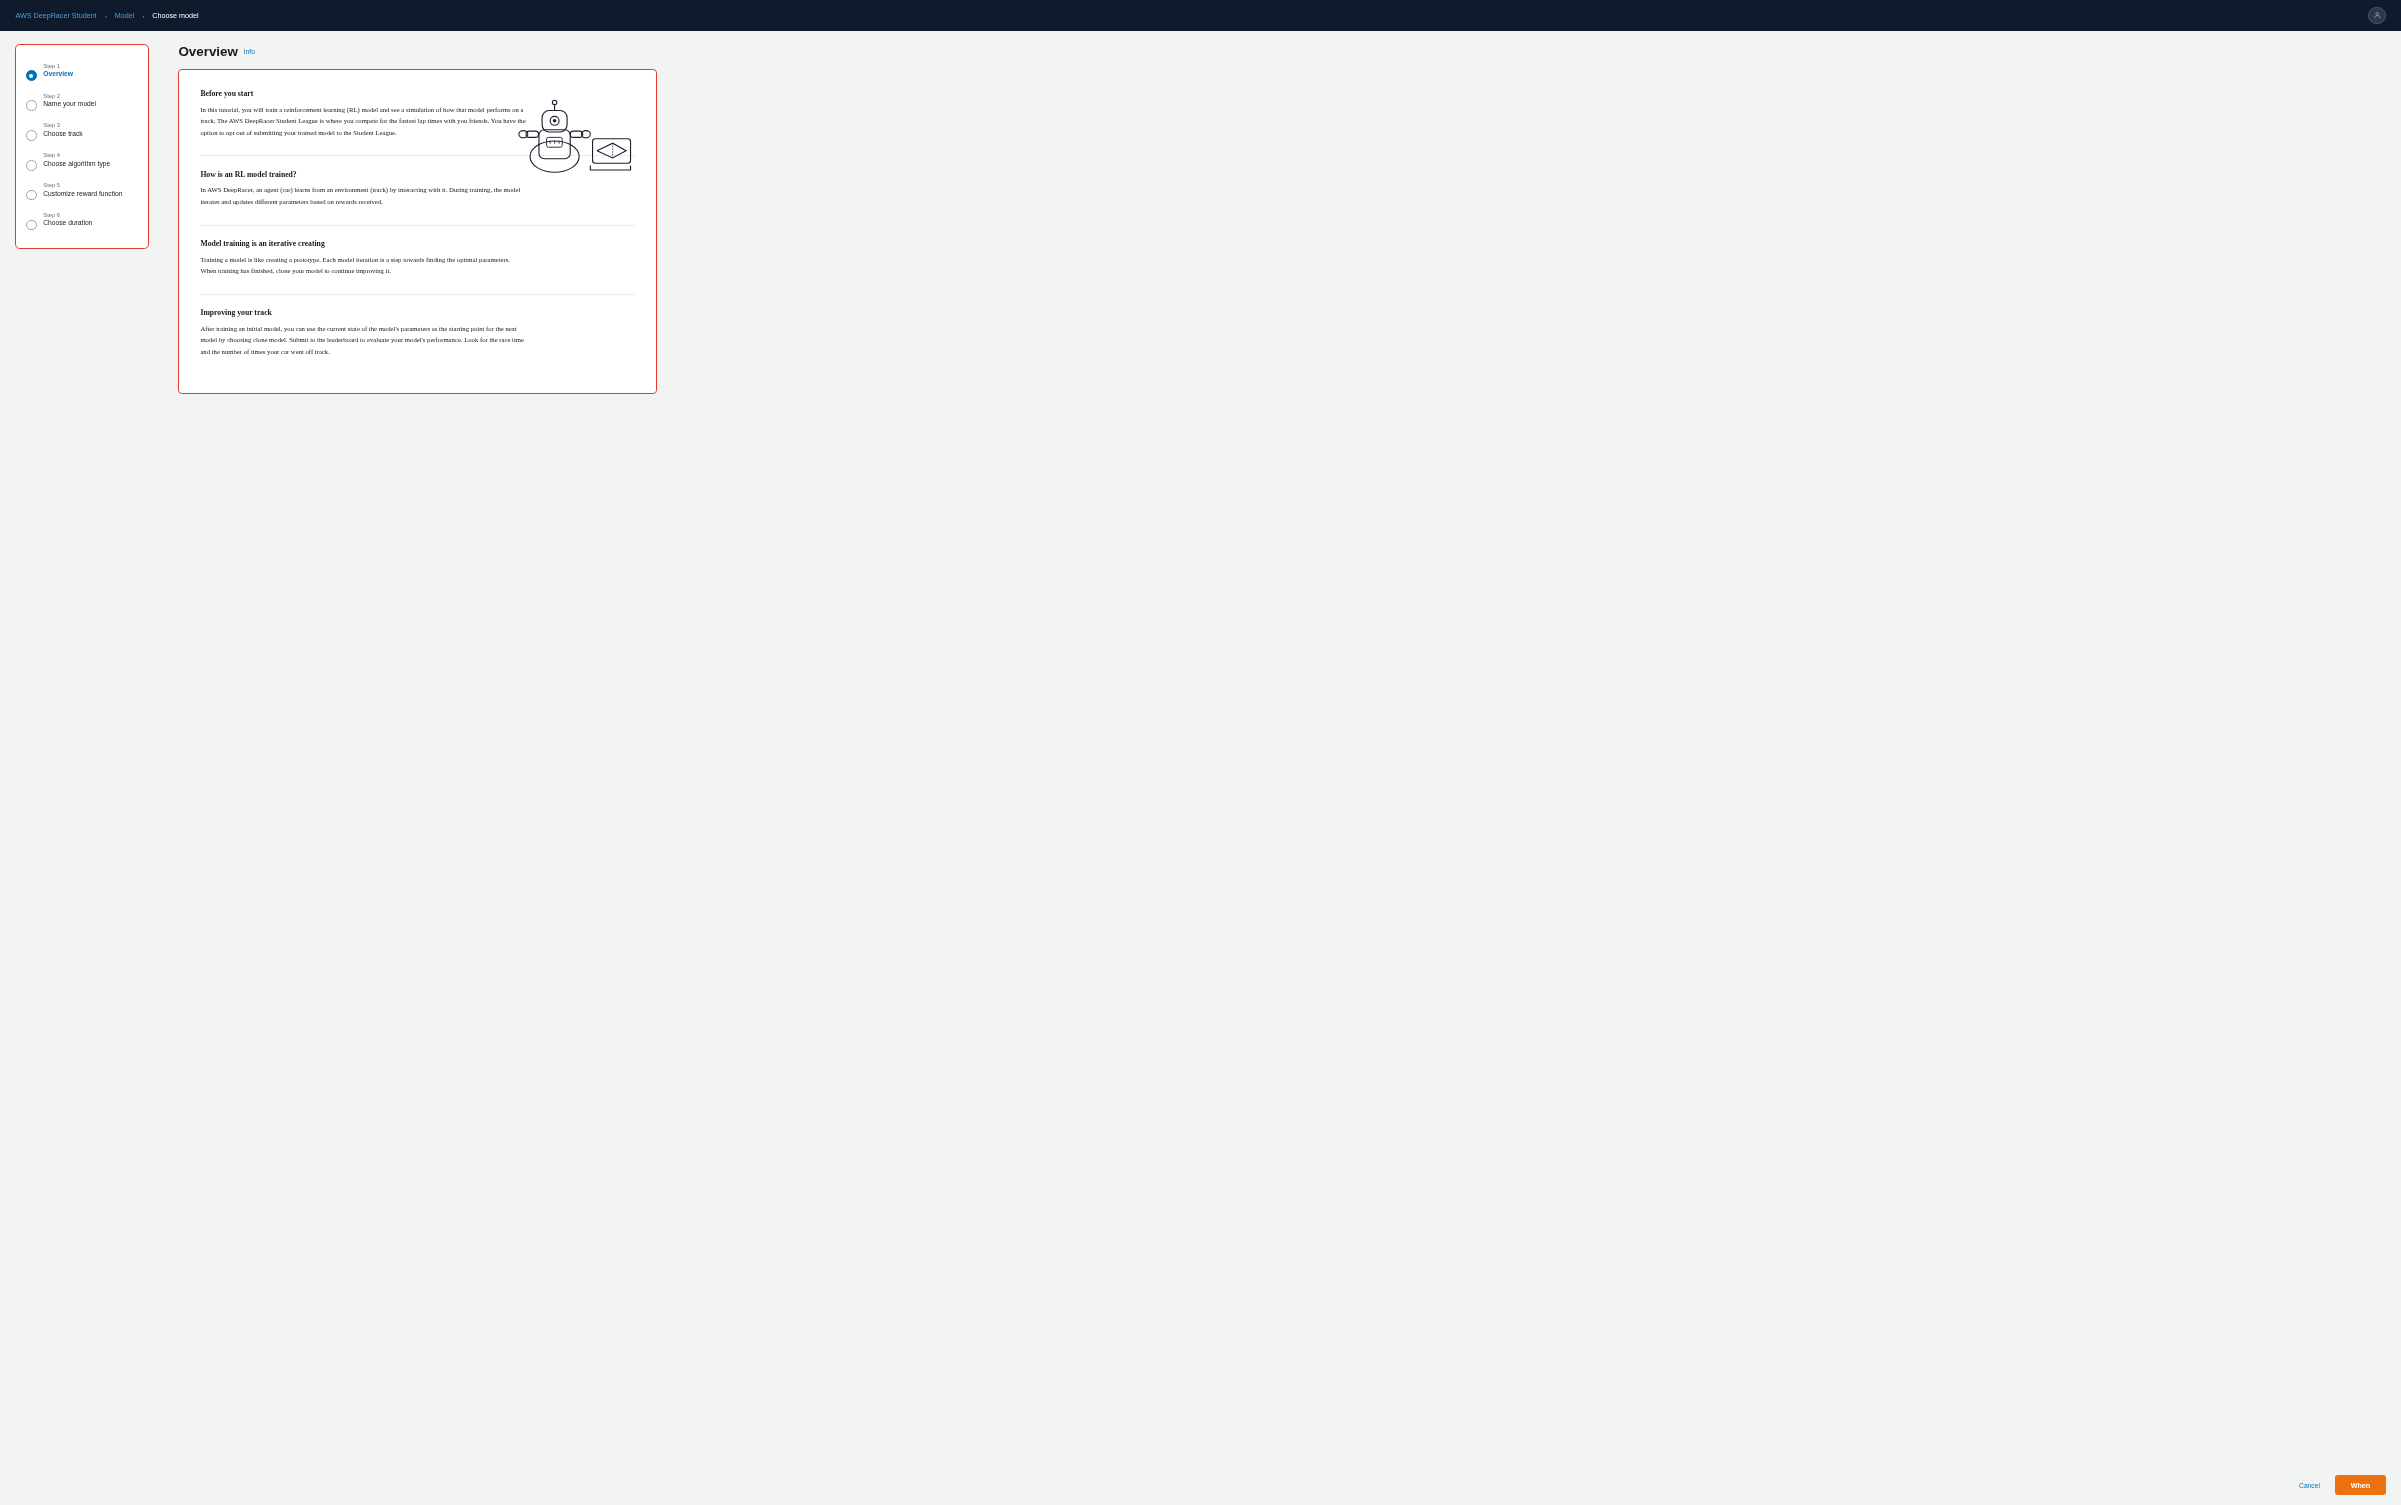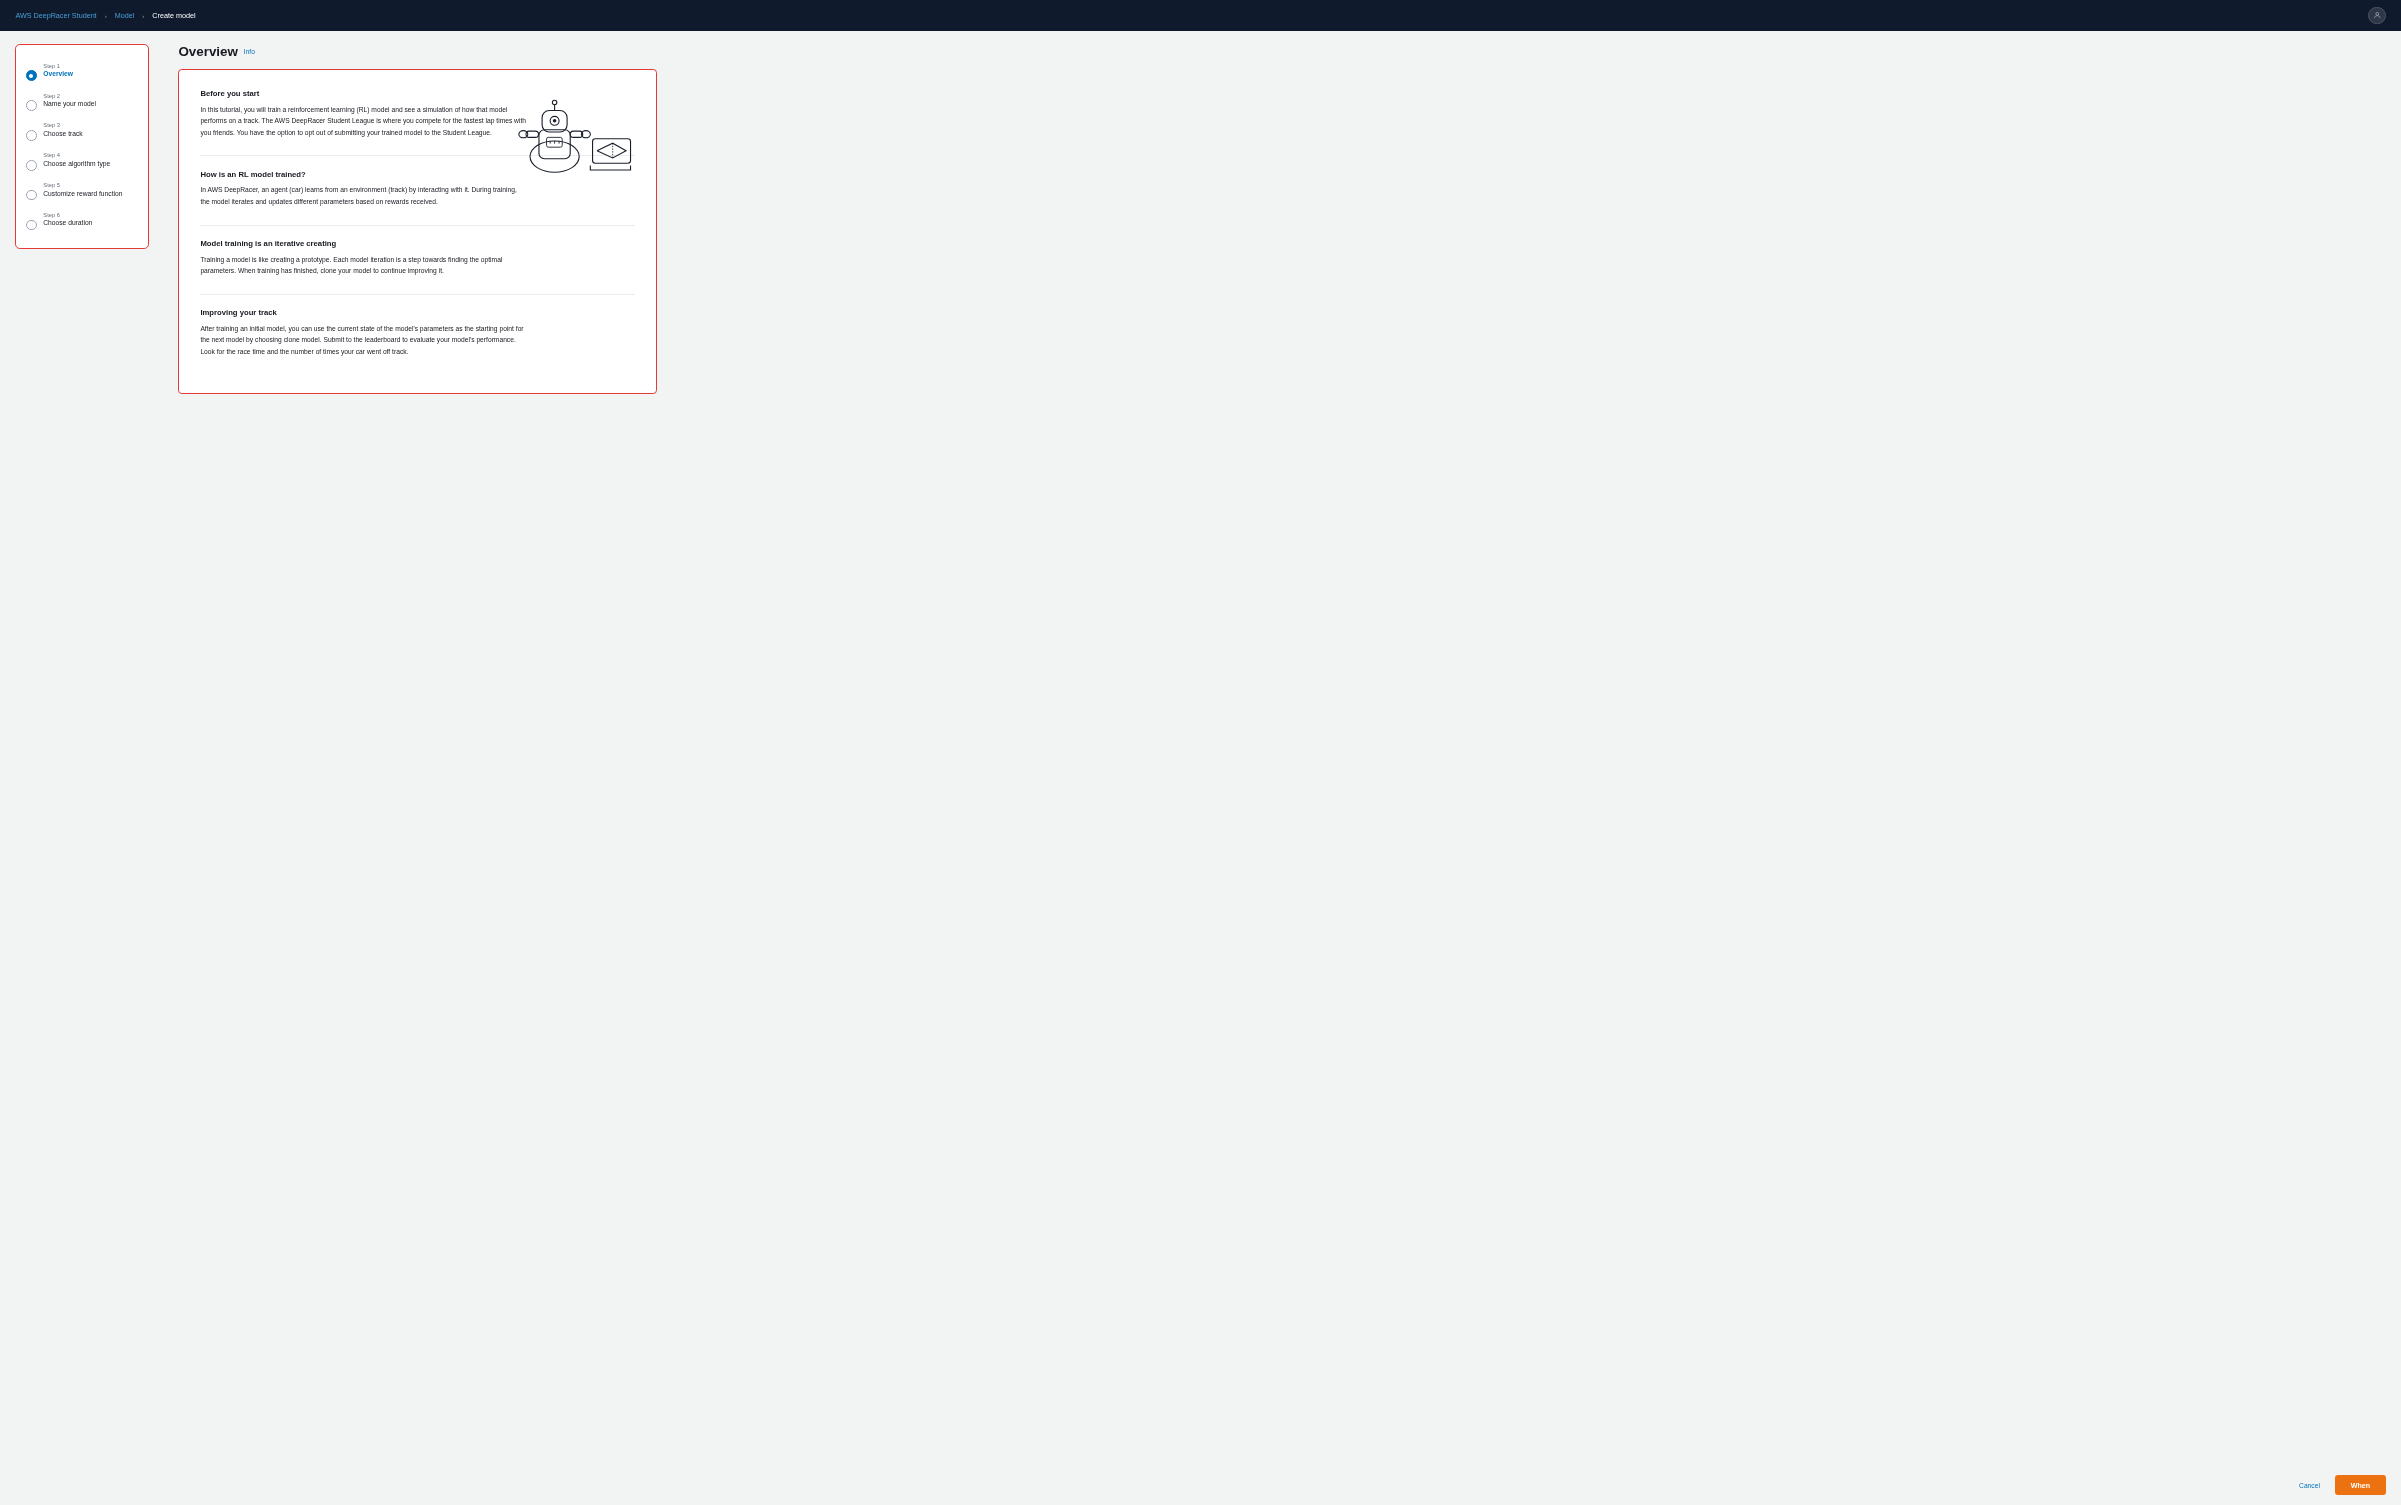--- a/index.html
+++ b/index.html
@@ -169,20 +169,21 @@
     }
     .robot-svg {
       width: 100%;
       height: 100%;
     }
 
     
     .content-section {
       margin-bottom: 17.3px;
       max-width: 327px;
+      font-family: Liberation Serif, serif;
     }
     .content-section h3 {
       font-size: 7.7px;
       font-weight: 700;
       color: #16191f;
       margin-bottom: 5.8px;
     }
     .content-section p {
       font-size: 6.7px;
       color: #16191f;
@@ -224,21 +225,21 @@
   </style>
 </head>
 <body>
 
 <header class="header">
   <nav class="breadcrumb">
     <span class="breadcrumb-item">AWS DeepRacer Student</span>
     <span class="breadcrumb-sep">›</span>
     <span class="breadcrumb-item">Model</span>
     <span class="breadcrumb-sep">›</span>
-    <span class="breadcrumb-item active">Create model</span>
+    <span class="breadcrumb-item active">Choose model</span>
   </nav>
   <div class="header-avatar">
     <svg width="8.6" height="8.6" viewBox="0 0 24 24" fill="none" stroke="#a0aec0" stroke-width="2">
       <circle cx="12" cy="8" r="4"></circle>
       <path d="M4 20c0-4 3.6-7 8-7s8 3 8 7"></path>
     </svg>
   </div>
 </header>
 
 <div class="main-container">

